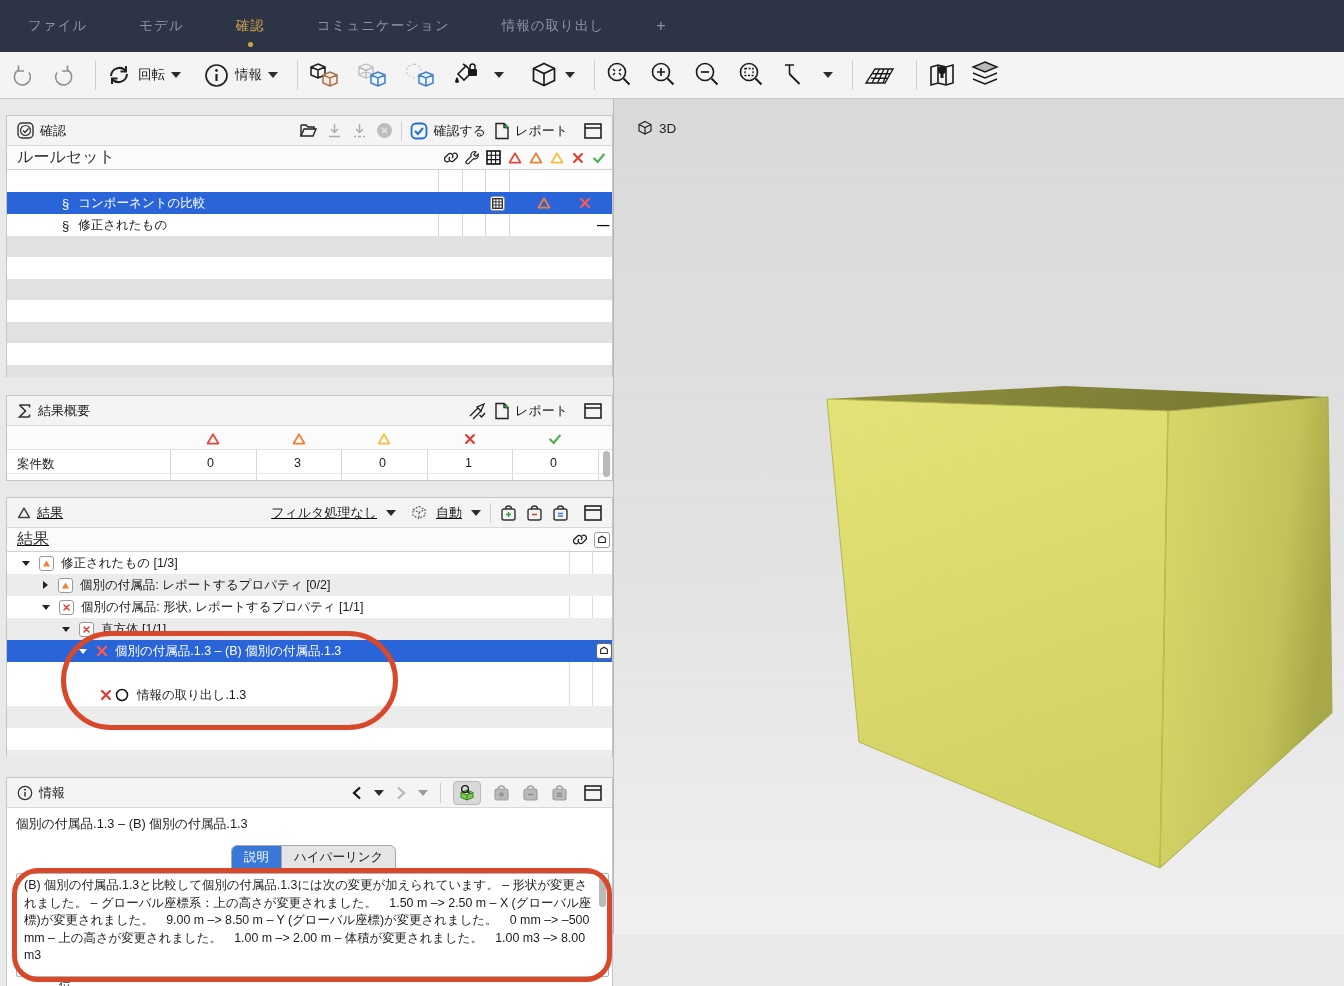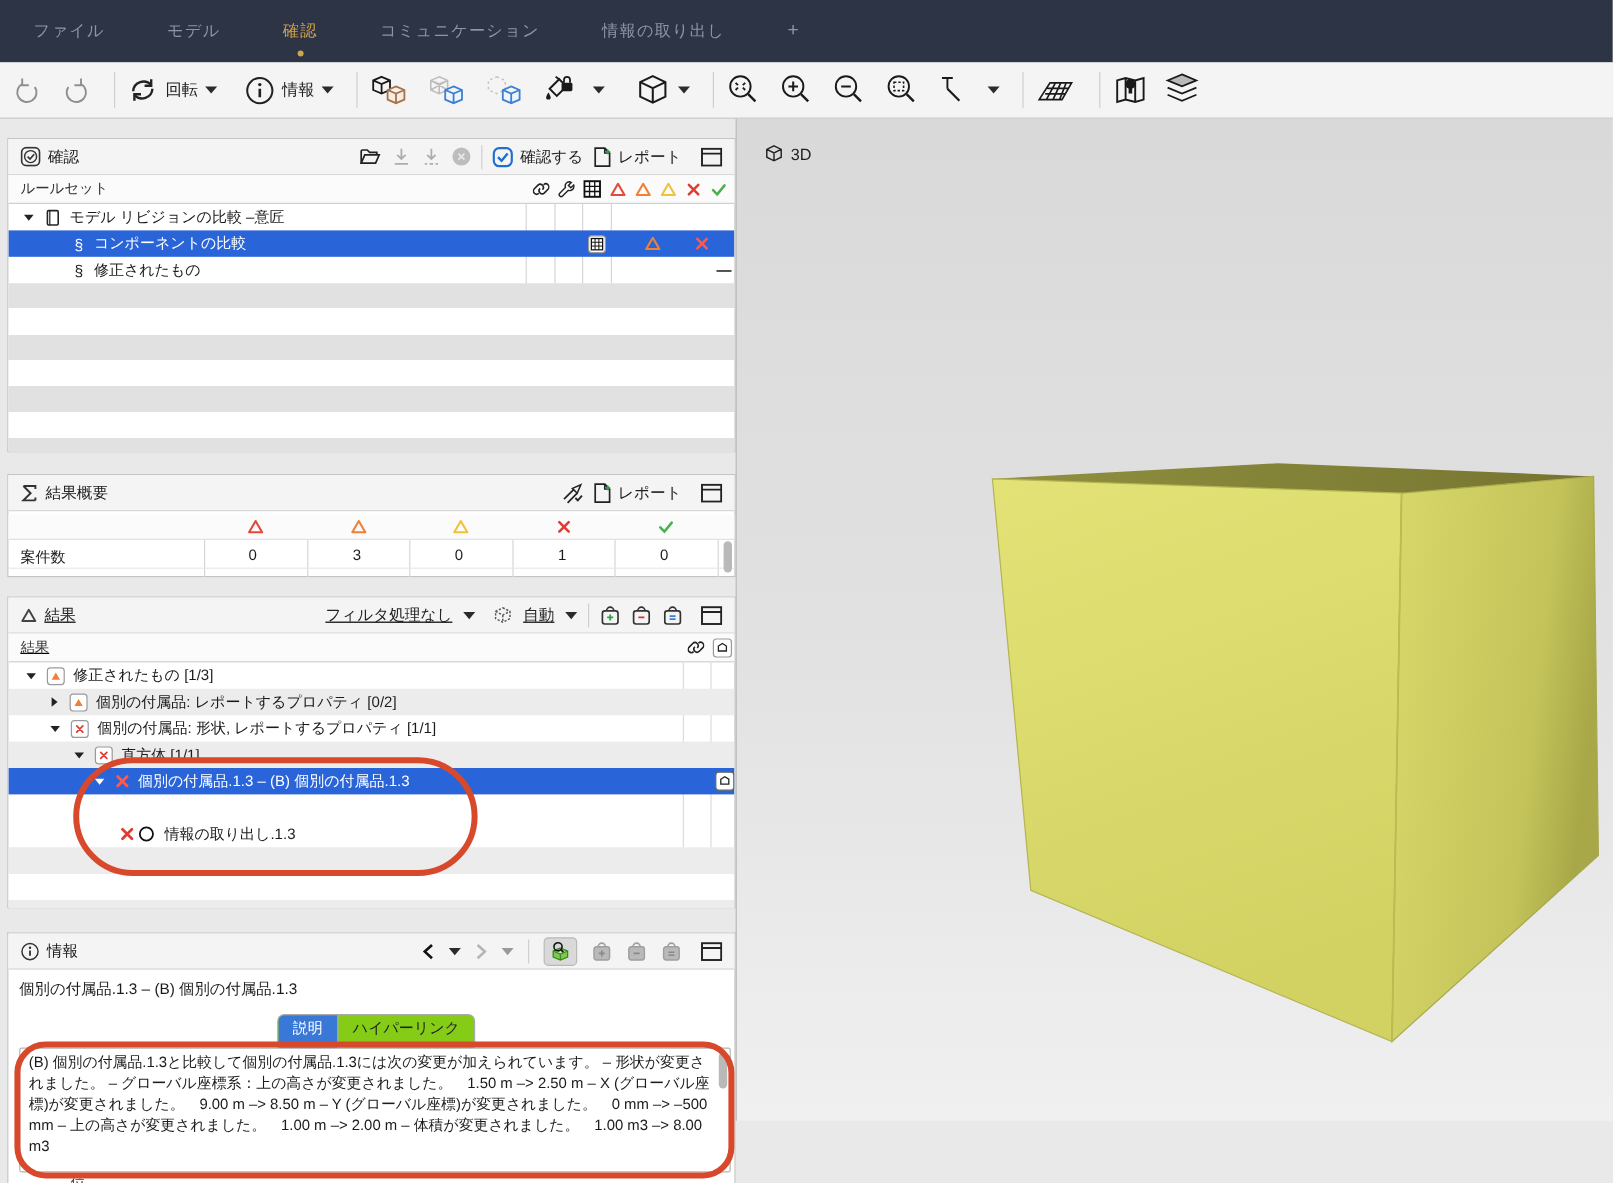--- a/index.html
+++ b/index.html
@@ -24,35 +24,35 @@
   .ti { display:inline-flex; align-items:center; justify-content:center; }
   .ti svg { display:block; }
 
   
   .panel { position:absolute; left:6px; width:607px; background:#fff; border:1px solid #c4c4c4; }
   .phead { height:30px; background:#f4f4f4; border-bottom:1px solid #d8d8d8; display:flex; align-items:center; padding:0 10px; }
   .ptitle { font-size:13px; color:#222; display:flex; align-items:center; gap:6px; }
   .pright { margin-left:auto; display:flex; align-items:center; gap:8px; }
   .btxt { font-size:13px; color:#222; }
   .vline { width:1px; height:20px; background:#cfcfcf; }
-  .colhead { height:24px; background:#fbfbfb; border-bottom:1px solid #d0d0d0; font-size:12px; color:#333; display:flex; align-items:center; padding-left:10px; position:relative; }
+  .colhead { height:24px; background:#fbfbfb; border-bottom:1px solid #d0d0d0; font-size:16px; color:#333; display:flex; align-items:center; padding-left:10px; position:relative; }
   .row { position:absolute; left:0; width:100%; height:22px; display:flex; align-items:center; font-size:12.5px; color:#1b1b1b; }
   .row.sel { background:#2a64d9; color:#fff; }
   .row.alt { background:#ececec; }
   .arrow-d { width:0;height:0;border-left:4px solid transparent;border-right:4px solid transparent;border-top:5px solid #222; display:inline-block; }
   .arrow-r { width:0;height:0;border-top:4px solid transparent;border-bottom:4px solid transparent;border-left:5px solid #222; display:inline-block; }
   .row.sel .arrow-d { border-top-color:#fff; }
   .boxicon { width:15px; height:15px; border:1px solid #9a9a9a; border-radius:3px; background:#fff; display:inline-flex; align-items:center; justify-content:center; }
   .scrollthumb { position:absolute; width:7px; border-radius:4px; background:#b9b9b9; }
 
   
   .g13 svg { width:14px; height:14px; display:block; }
 
   
-  .tabseg { position:absolute; display:flex; height:32px; border:1px solid #a9a9a9; border-radius:6px; overflow:hidden; background:#84cc16; }
+  .tabseg { position:absolute; display:flex; height:32px; border:1px solid #a9a9a9; border-radius:6px; overflow:hidden; background:#e5e5e5; }
   .tabseg .tab { font-size:12.5px; padding:3px 12px 0; color:#222; }
   .tabseg .tab.on { background:#3a78d8; color:#fff; }
   .descbox { position:absolute; background:#fff; border:1px solid #b3b3b3; border-radius:2px; font-size:12.4px; line-height:17.6px; color:#1c1c1c; padding:3px 14px 0 7px; overflow:hidden; }
   .togglebtn { background:#d9d9d9; border:1px solid #b9b9b9; border-radius:4px; padding:2px 4px; display:inline-flex; }
 
   
   .anno-oval { position:absolute; border:5px solid #d8492c; border-radius:52px; pointer-events:none; }
   .anno-rect { position:absolute; border:5px solid #d8492c; border-radius:26px; pointer-events:none; }
   .anno-text { position:absolute; color:#e2512e; font-size:25px; font-weight:bold; letter-spacing:1px; }
   .anno-text .hl { background:#e4e4e4; }
@@ -331,30 +331,20 @@
       </span>
     </div>
 
     <div style="position:absolute; top:54px; left:0; width:100%; height:207px; overflow:hidden;">
 
       <div style="position:absolute;left:431px;top:0;width:1px;height:69px;background:#d6d6d6"></div>
       <div style="position:absolute;left:455px;top:0;width:1px;height:69px;background:#d6d6d6"></div>
       <div style="position:absolute;left:478px;top:0;width:1px;height:69px;background:#d6d6d6"></div>
       <div style="position:absolute;left:502px;top:0;width:1px;height:69px;background:#d6d6d6"></div>
 
-      <div class="row" style="top:0px">
-        <span class="arrow-d" style="margin-left:13px"></span>
-        <span class="ti" style="margin-left:9px">
-            <svg width="14" height="15" viewBox="0 0 14 15">
-              <rect x="2.5" y="1.5" width="9" height="12" rx="1" fill="none" stroke="#222" stroke-width="1.3"></rect>
-              <path d="M4.5 1.5 v12" stroke="#222" stroke-width="1"></path>
-            </svg>
-          </span>
-        <span style="margin-left:7px">モデル リビジョンの比較 –意匠</span>
-      </div>
 
       <div class="row sel" style="top:22px">
         <span style="margin-left:55px;font-size:13px">§</span>
         <span style="margin-left:9px">コンポーネントの比較</span>
         <span class="boxicon" style="position:absolute;left:483px">
             <svg width="11" height="11" viewBox="0 0 15 15">
               <rect x="1" y="1" width="13" height="13" fill="none" stroke="#111" stroke-width="1.6"></rect>
               <path d="M1 5.3 h13 M1 9.6 h13 M5.3 1 v13 M9.6 1 v13" stroke="#111" stroke-width="1.1"></path>
             </svg>
           </span>

